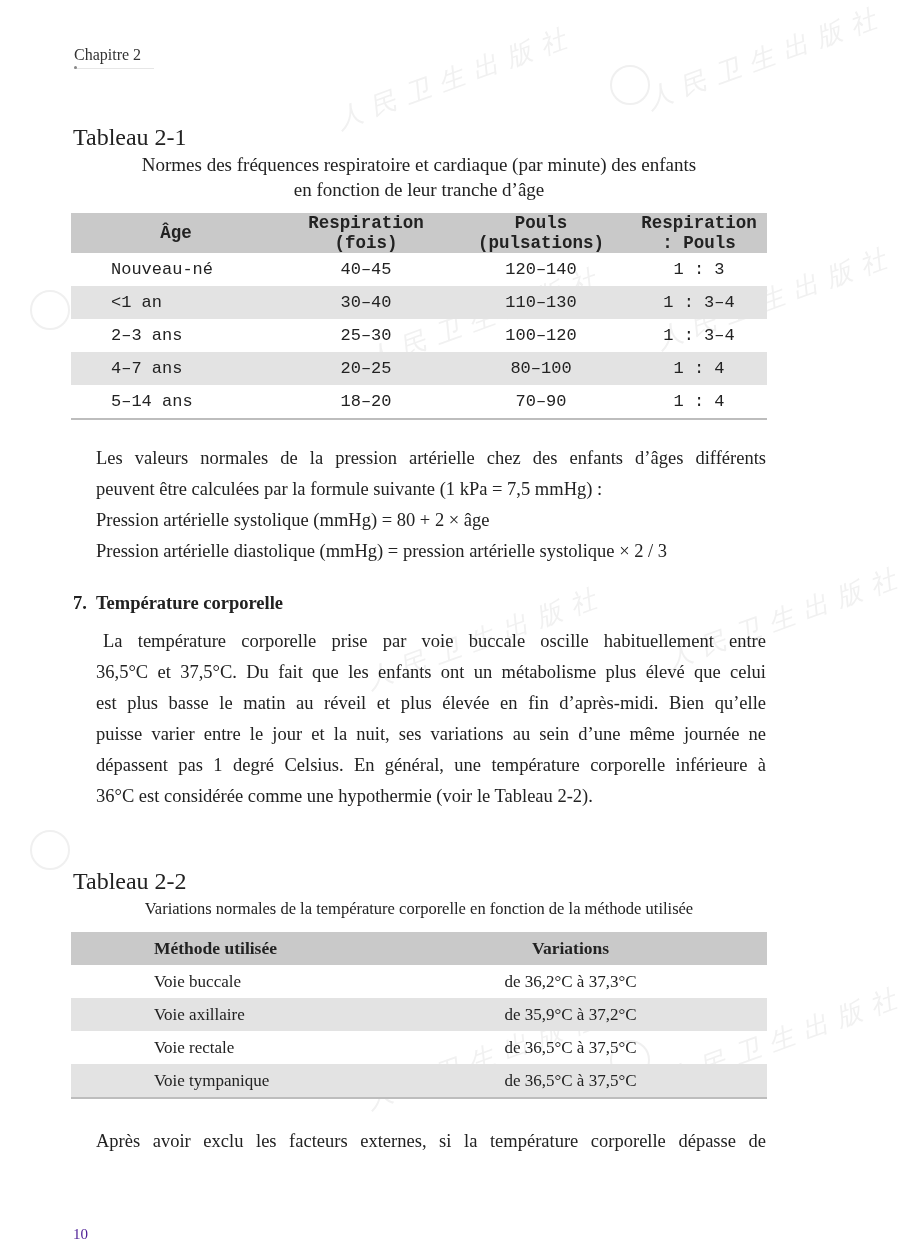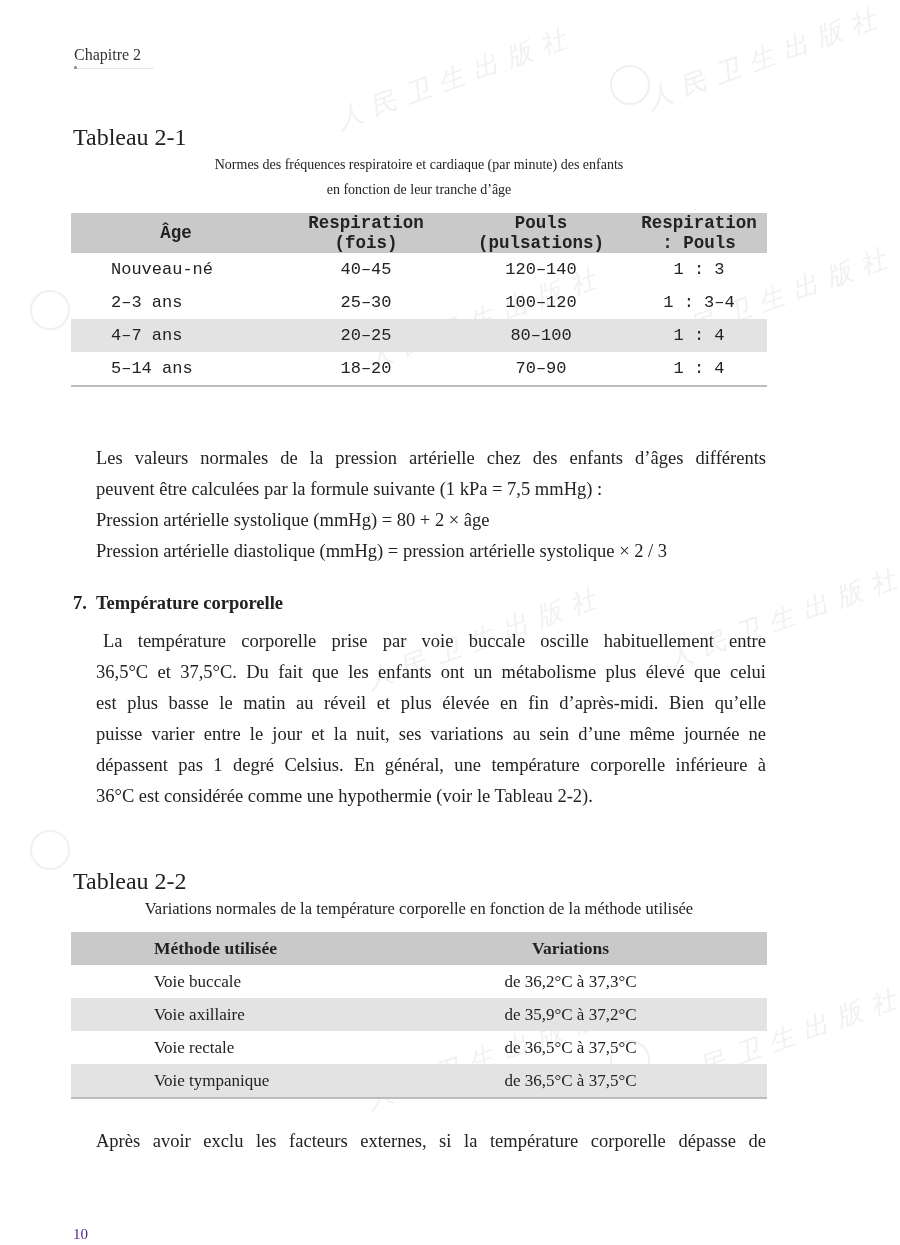--- a/index.html
+++ b/index.html
@@ -14,21 +14,21 @@
       position: absolute; left: 74px; top: 68px; width: 80px; height: 1px; background: #e6e6e6;
     }
     .header-dot {
       position: absolute; left: 74px; top: 66px; width: 3px; height: 3px; border-radius: 50%; background: #888;
     }
     .table-label {
       position: absolute; left: 73px; font-size: 24px; color: #222;
     }
     .table-caption {
       position: absolute; left: 72px; width: 694px; text-align: center;
-      font-size: 14px; line-height: 25px; color: #222;
+      font-size: 19px; line-height: 25px; color: #222;
     }
     table.data {
       position: absolute; left: 71px; width: 696px; border-collapse: collapse;
       font-size: 17px; color: #222;
     }
     table.data th {
       background: #c9c9c9; font-weight: bold; height: 33px; padding: 0;
       font-size: 17.5px;
     }
     table.data td { height: 33px; padding: 0; }
@@ -100,20 +100,26 @@
       <th>Respiration : Pouls</th>
     </tr>
   </thead>
   <tbody>
     <tr>
       <td>Nouveau-né</td>
       <td>40–45</td>
       <td>120–140</td>
       <td>1 : 3</td>
     </tr>
+    <tr class="shaded">
+      <td>&lt;1 an</td>
+      <td>30–40</td>
+      <td>110–130</td>
+      <td>1 : 3–4</td>
+    </tr>
     <tr>
       <td>2–3 ans</td>
       <td>25–30</td>
       <td>100–120</td>
       <td>1 : 3–4</td>
     </tr>
     <tr class="shaded">
       <td>4–7 ans</td>
       <td>20–25</td>
       <td>80–100</td>

